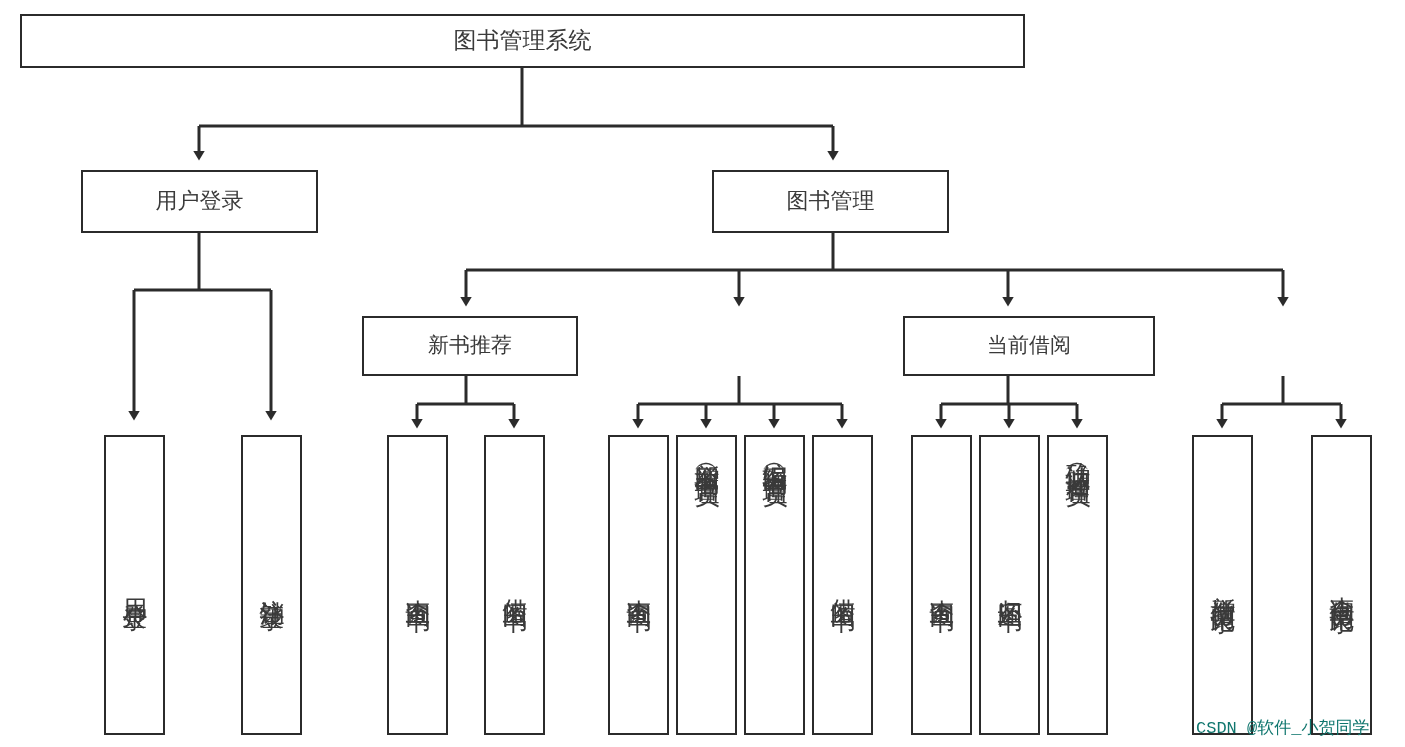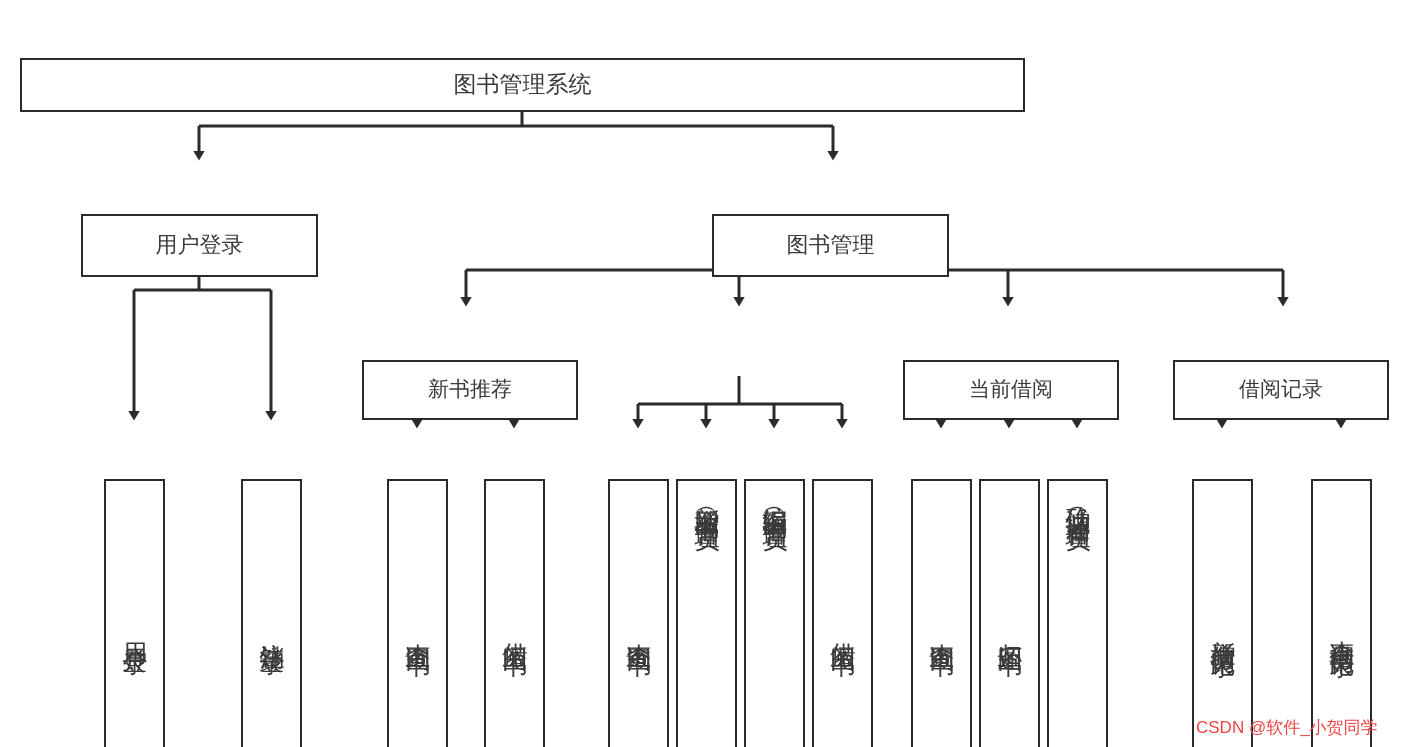--- a/index.html
+++ b/index.html
@@ -25,21 +25,20 @@
   }
   .node-box {
     position: absolute;
     box-sizing: border-box;
     border: 2px solid #2b2b2b;
     background: #ffffff;
     display: flex;
     align-items: center;
     justify-content: center;
     overflow: hidden;
-    margin-top: 44px;
   }
   .node-label {
     color: #3a3a3a;
     font-family: "DejaVu Sans", "Liberation Sans", sans-serif;
     line-height: 1.12;
     text-align: center;
     white-space: nowrap;
   }
   .lvl0 .node-label { font-size: 23px; }
   .lvl1 .node-label { font-size: 22px; }
@@ -52,23 +51,23 @@
     white-space: nowrap;
   }
   .leaf {
     align-items: flex-start;
     justify-content: center;
     padding-top: 6px;
   }
   .leaf.centered { align-items: center; padding-top: 0; }
   .watermark {
     position: absolute;
-    color: #ef4444;
+    color: #0f766e;
     font-size: 17px;
-    font-family: Liberation Sans, sans-serif;
+    font-family: Liberation Mono, monospace;
     white-space: nowrap;
     user-select: none;
   }
 </style>
 </head>
 <body>
 
 <div id="canvas-wrap">
 
   <svg id="diagram" viewBox="0 0 1405 747">
@@ -131,27 +130,24 @@
 
   <div class="node-box lvl1" style="left:712px; top:170px; width:237px; height:63px;">
     <span class="node-label">图书管理</span>
   </div>
 
   <div class="node-box lvl2" style="left:362px; top:316px; width:216px; height:60px;align-items:center;">
     <span class="node-label">新书推荐</span>
   </div>
 
 
-  <div class="node-box lvl2" style="left:903px; top:316px; width:216px; height:60px;">
+  <div class="node-box lvl2" style="left:903px; top:316px; width:252px; height:60px;">
     <span class="node-label">当前借阅</span>
   </div>
 
-  <div class="node-box lvl2" style="left:1173px; top:316px; width:216px; height:60px;">
-    <span class="node-label">借阅记录</span>
-  </div>
 
   <div class="node-box leaf centered" style="left:104px; top:435px; width:61px; height:300px;">
     <span class="node-label">用户登录</span>
   </div>
   <div class="node-box leaf centered" style="left:241px; top:435px; width:61px; height:300px;">
     <span class="node-label">注销登录</span>
   </div>
 
   <div class="node-box leaf centered" style="left:387px; top:435px; width:61px; height:300px;">
     <span class="node-label">查询图书</span>

